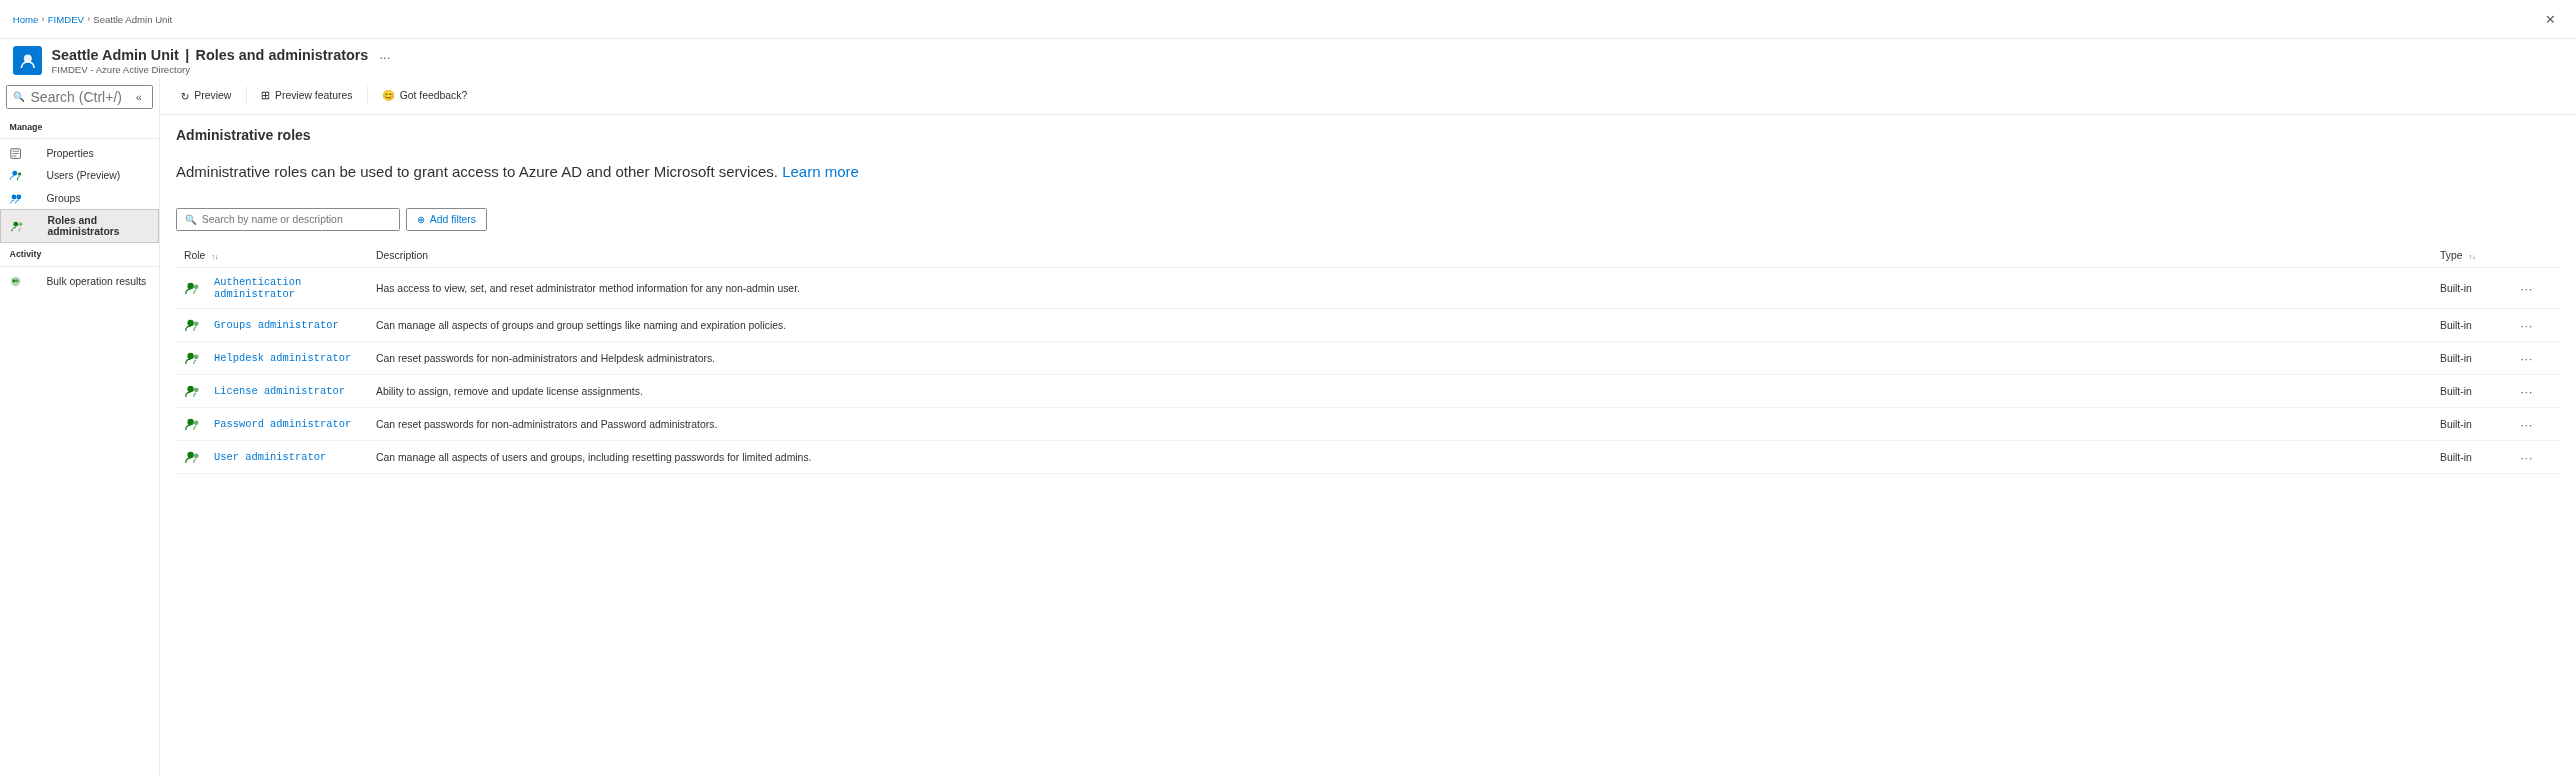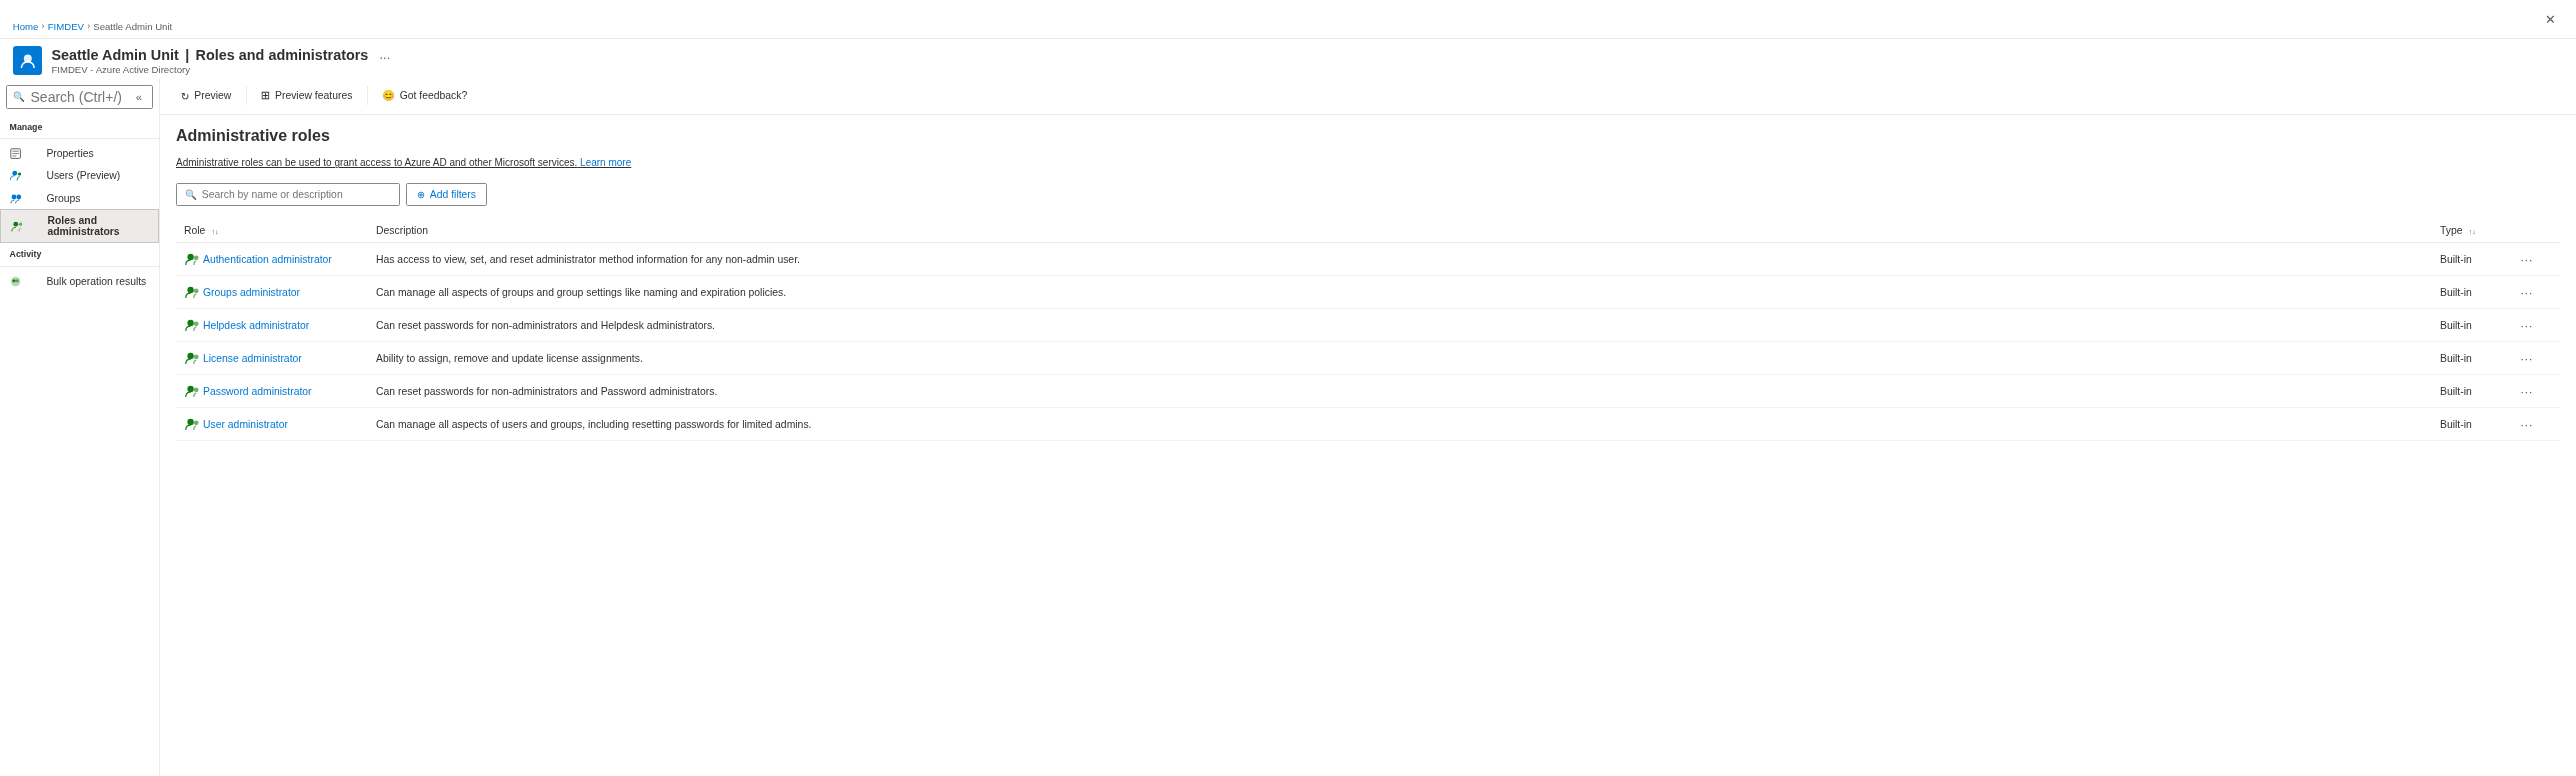--- a/index.html
+++ b/index.html
@@ -1,19 +1,19 @@
 <!DOCTYPE html>
 <html style="font-size:12.8px"><head>
   <meta charset="utf-8">
   <style>
     * { box-sizing: border-box; margin: 0; padding: 0; }
     body { font-family: 'Segoe UI', Arial, sans-serif; font-size: 10.4px; color: #323130; background: #fff; display: flex; flex-direction: column; height: 100vh; overflow: hidden; }
 
     
-    .top-bar { display: flex; align-items: flex-end; padding: 6.4px 12.8px; border-bottom: 0.8px solid #edebe9; min-height: 38px; }
+    .top-bar { display: flex; align-items: center; padding: 6.4px 12.8px; border-bottom: 0.8px solid #edebe9; min-height: 38px; }
     .breadcrumb { display: flex; align-items: center; gap: 3.2px; font-size: 9.6px; color: #605e5c; flex: 1; }
     .breadcrumb a { color: #0078d4; text-decoration: none; }
     .breadcrumb-sep { color: #605e5c; font-size: 8.8px; }
     .close-btn { width: 25.6px; height: 25.6px; display: flex; align-items: center; justify-content: center; cursor: pointer; color: #605e5c; font-size: 12.8px; border: none; background: none; }
 
     
     .page-header { display: flex; align-items: center; padding: 6.4px 12.8px 3.2px 12.8px; gap: 9.6px; }
     .page-icon { width: 29px; height: 29px; background: #0078d4; border-radius: 3.2px; display: flex; align-items: center; justify-content: center; }
     .page-title-area { flex: 1; }
     .page-title { font-size: 14.4px; font-weight: 600; color: #323130; display: flex; align-items: center; gap: 6.4px; }
@@ -39,38 +39,38 @@
     
     .content { flex: 1; display: flex; flex-direction: column; overflow: hidden; }
 
     
     .toolbar { display: flex; align-items: center; padding: 6.4px 12.8px; border-bottom: 0.8px solid #edebe9; gap: 3.2px; }
     .toolbar-btn { display: flex; align-items: center; gap: 4.8px; padding: 4.8px 8px; border: none; background: none; cursor: pointer; color: #323130; font-size: 10.4px; border-radius: 1.6px; }
     .toolbar-divider { width: 0.8px; height: 19px; background: #edebe9; margin: 0 3.2px; }
 
     
     .content-area { flex: 1; padding: 12.8px 16px; overflow-y: auto; }
-    .section-title { font-size: 16px; font-weight: 600; margin-bottom: 12px; }
-    .section-desc { font-size: 10px; color: #323130; margin-bottom: 15px; text-decoration: underline; }
+    .section-title { font-size: 14px; font-weight: 600; margin-bottom: 20px; }
+    .section-desc { font-size: 15px; color: #323130; margin-bottom: 28px; }
     .section-desc a { color: #0078d4; text-decoration: none; }
 
     
     .search-filter-row { display: flex; align-items: center; gap: 6.4px; margin-bottom: 12.8px; }
     .search-box { display: flex; align-items: center; border: 0.8px solid #8a8886; border-radius: 1.6px; padding: 4.8px 8px; gap: 4.8px; width: 224px; }
     .search-box input { border: none; outline: none; font-size: 10.4px; color: #323130; width: 100%; background: transparent; }
     .filter-btn { display: flex; align-items: center; gap: 4.8px; padding: 4.8px 9.6px; border: 0.8px solid #8a8886; background: none; cursor: pointer; color: #0078d4; font-size: 10.4px; border-radius: 1.6px; }
 
     
     .table { width: 100%; border-collapse: collapse; }
     .table thead tr { border-bottom: 0.8px solid #edebe9; }
     .table th { text-align: left; padding: 6.4px 8px; font-size: 10.4px; font-weight: 400; color: #323130; white-space: nowrap; }
     .table th.sortable { cursor: pointer; }
     .table th .sort-icons { display: inline-flex; flex-direction: column; gap: 0; margin-left: 3.2px; font-size: 7.2px; color: #605e5c; }
     .table td { padding: 8px 8px; font-size: 10.4px; border-bottom: 0.8px solid #f3f2f1; vertical-align: middle; }
-    .role-cell { display: flex; align-items: center; gap: 3px; }
+    .role-cell { display: flex; align-items: center; gap: 14px; font-family: Liberation Mono, monospace; }
     .role-icon { width: 16px; height: 16px; display: flex; align-items: center; justify-content: center; flex-shrink: 0; }
     .row-actions { display: flex; align-items: center; gap: 1.6px; color: #605e5c; font-size: 12.8px; cursor: pointer; }
     .col-role { width: 192px; }
     .col-type { width: 80px; }
     .col-actions { width: 48px; text-align: right; }
   </style>
 </head>
 <body>
 
 <div class="top-bar">

